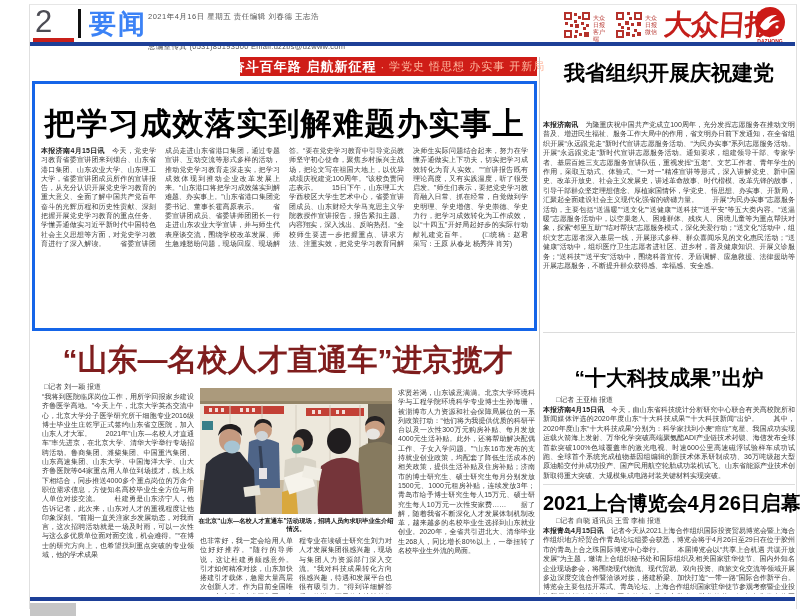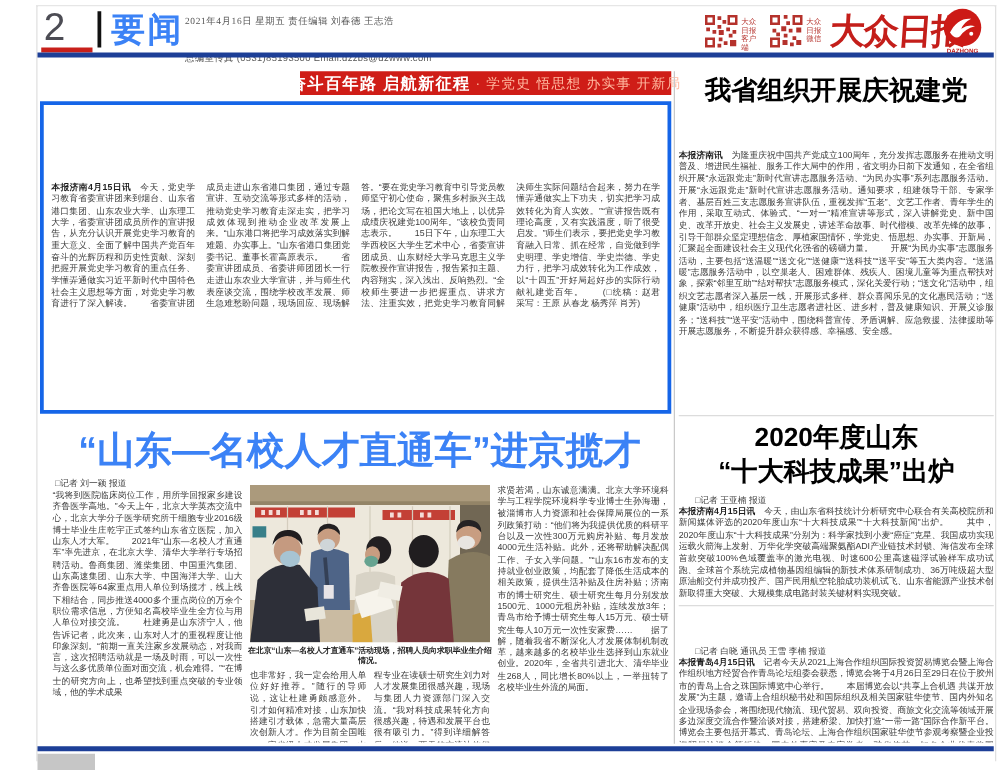--- a/index.html
+++ b/index.html
@@ -6,21 +6,21 @@
   #page{position:relative;width:800px;height:616px;background:#ffffff;overflow:hidden;
         font-family:"Liberation Sans","DejaVu Sans",sans-serif;}
   .abs{position:absolute;}
   .page-frame{left:29px;top:4px;width:766px;height:604px;border-left:1px solid #e0e0e0;
               border-top:1px solid #e6e6e6;border-right:1px solid #e0e0e0;}
   
   .page-num{left:35px;top:4px;font-size:31px;color:#4c4c54;font-weight:400;}
   .page-num-bar{left:33px;top:38px;width:41px;height:4px;background:#c8201a;}
   .head-divider{left:78px;top:9px;width:3px;height:29px;background:#111;}
   .section-name{left:89px;top:6px;font-size:27px;font-weight:900;color:#3b82f6;letter-spacing:2px;}
-  .date-line{left:148px;top:12px;font-size:7.5px;color:#555;letter-spacing:.5px;font-family:Liberation Serif, serif;}
+  .date-line{left:148px;top:12px;font-size:7.5px;color:#555;letter-spacing:.5px;}
   .contact-line{left:148px;top:42px;font-size:7.5px;color:#555;letter-spacing:.3px;}
   .qr{top:11px;width:28px;height:28px;}
   .qr-label{top:15px;width:16px;font-size:6px;line-height:7px;color:#b5322c;text-align:left;}
   .masthead{left:664px;top:6px;font-size:28px;font-weight:900;color:#c41e1a;
             transform:skewX(-4deg);letter-spacing:-1px;}
   .masthead-logo{left:753px;top:6px;width:34px;height:38px;}
   .logo-sub{font-size:5px;color:#c41e1a;text-align:center;width:34px;left:753px;top:38px;font-weight:bold;}
   .blue-rule-top{left:30px;top:42px;width:765px;height:4px;background:#1d3f97;}
   .blue-rule-bottom{left:30px;top:597px;width:765px;height:4px;background:#1d3f97;}
   .scan-block{left:30px;top:603px;width:46px;height:13px;background:#c6c6c6;}
@@ -32,21 +32,21 @@
   
   .lead-box{left:32px;top:81px;width:499px;height:244px;border:3px solid #1565e8;background:#fff;}
   .kicker{left:0;right:0;top:6px;text-align:center;font-size:11px;color:#3f3f3f;letter-spacing:1px;}
   .lead-headline{left:0;right:0;top:19px;text-align:center;font-size:31px;font-weight:900;color:#000;
                  letter-spacing:1px;white-space:nowrap;}
   .lead-body{left:6px;top:62px;width:487px;height:176px;column-count:4;column-gap:9px;
              font-size:7px;line-height:9.3px;color:#3a3a3a;text-align:justify;overflow:hidden;}
   .dl{font-weight:bold;color:#1d1d1d;}
   
   .talent-headline{left:38px;top:340px;width:499px;text-align:center;font-size:30px;font-weight:900;
-                   color:#3b82f6;white-space:nowrap;letter-spacing:0px;}
+                   color:#7f1d1d;white-space:nowrap;letter-spacing:0px;}
   .byline{font-size:7px;color:#444;}
   .talent-byline{left:44px;top:382px;}
   .t-col{font-size:7px;line-height:9.3px;color:#3a3a3a;text-align:justify;overflow:hidden;}
   .t-col1{left:42px;top:392px;width:152px;height:202px;}
   .t-col2{left:200px;top:536px;width:93px;height:58px;}
   .t-col3{left:299px;top:536px;width:93px;height:58px;}
   .t-col4{left:398px;top:388px;width:137px;height:206px;}
   .photo{left:200px;top:388px;width:192px;height:126px;overflow:hidden;}
   .caption{left:197px;top:517px;width:198px;font-size:6.3px;line-height:8px;color:#222;text-align:center;font-weight:bold;}
   
@@ -141,20 +141,21 @@
 
   <div class="abs blue-rule-top"></div>
 
   <div class="abs banner">
     <b>奋斗百年路 启航新征程</b>
     <span class="lite">·</span>
     <span class="lite">学党史 悟思想 办实事 开新局</span>
   </div>
 
   <div class="abs lead-box">
+    <div class="abs lead-headline">把学习成效落实到解难题办实事上</div>
     <div class="abs lead-body">
       <span class="dl">本报济南4月15日讯</span><span>　今天，党史学习教育省委宣讲团来到烟台、山东省港口集团、山东农业大学、山东理工大学，省委宣讲团成员所作的宣讲报告，从充分认识开展党史学习教育的重大意义、全面了解中国共产党百年奋斗的光辉历程和历史性贡献、深刻把握开展党史学习教育的重点任务、学懂弄通做实习近平新时代中国特色社会主义思想等方面，对党史学习教育进行了深入解读。　　省委宣讲团成员走进山东省港口集团，通过专题宣讲、互动交流等形式多样的活动，推动党史学习教育走深走实，把学习成效体现到推动企业改革发展上来。“山东港口将把学习成效落实到解难题、办实事上。”山东省港口集团党委书记、董事长霍高原表示。　　省委宣讲团成员、省委讲师团团长一行走进山东农业大学宣讲，并与师生代表座谈交流，围绕学校改革发展、师生急难愁盼问题，现场回应、现场解答。“要在党史学习教育中引导党员教师坚守初心使命，聚焦乡村振兴主战场，把论文写在祖国大地上，以优异成绩庆祝建党100周年。”该校负责同志表示。　　15日下午，山东理工大学西校区大学生艺术中心，省委宣讲团成员、山东财经大学马克思主义学院教授作宣讲报告，报告紧扣主题、内容翔实，深入浅出、反响热烈。“全校师生要进一步把握重点、讲求方法、注重实效，把党史学习教育同解决师生实际问题结合起来，努力在学懂弄通做实上下功夫，切实把学习成效转化为育人实效。”“宣讲报告既有理论高度，又有实践温度，听了很受启发。”师生们表示，要把党史学习教育融入日常、抓在经常，自觉做到学史明理、学史增信、学史崇德、学史力行，把学习成效转化为工作成效，以“十四五”开好局起好步的实际行动献礼建党百年。　　(□统稿：赵君　采写：王原 从春龙 杨秀萍 肖芳)</span>
     </div>
   </div>
 
   <div class="abs talent-headline">“山东—名校人才直通车”进京揽才</div>
   <div class="abs byline talent-byline">□记者 刘一颖 报道</div>
   <div class="abs t-col t-col1">“我将到医院临床岗位工作，用所学回报家乡建设齐鲁医学高地。”今天上午，北京大学英杰交流中心，北京大学分子医学研究所干细胞专业2016级博士毕业生庄乾宇正式签约山东省立医院，加入山东人才大军。　　2021年“山东—名校人才直通车”率先进京，在北京大学、清华大学举行专场招聘活动。鲁商集团、潍柴集团、中国重汽集团、山东高速集团、山东大学、中国海洋大学、山大齐鲁医院等64家重点用人单位到场揽才，线上线下相结合，同步推送4000多个重点岗位的万余个职位需求信息，方便知名高校毕业生全方位与用人单位对接交流。　　杜建勇是山东济宁人，他告诉记者，此次来，山东对人才的重视程度让他印象深刻。“前期一直关注家乡发展动态，对我而言，这次招聘活动就是一场及时雨，可以一次性与这么多优质单位面对面交流，机会难得。”“在博士的研究方向上，也希望找到重点突破的专业领域，他的学术成果</div>
 
   <div class="abs photo">
@@ -227,29 +228,29 @@
 
   <div class="abs v-divider"></div>
 
   <div class="abs r-head" style="top:60px;">我省组织开展庆祝建党</div>
   <div class="abs r-body" style="top:120px;height:208px;">
     <span class="dl">本报济南讯</span><span>　为隆重庆祝中国共产党成立100周年，充分发挥志愿服务在推动文明普及、增进民生福祉、服务工作大局中的作用，省文明办日前下发通知，在全省组织开展“永远跟党走”新时代宣讲志愿服务活动、“为民办实事”系列志愿服务活动。　　开展“永远跟党走”新时代宣讲志愿服务活动。通知要求，组建领导干部、专家学者、基层百姓三支志愿服务宣讲队伍，重视发挥“五老”、文艺工作者、青年学生的作用，采取互动式、体验式、“一对一”精准宣讲等形式，深入讲解党史、新中国史、改革开放史、社会主义发展史，讲述革命故事、时代楷模、改革先锋的故事，引导干部群众坚定理想信念、厚植家国情怀，学党史、悟思想、办实事、开新局，汇聚起全面建设社会主义现代化强省的磅礴力量。　　开展“为民办实事”志愿服务活动，主要包括“送温暖”“送文化”“送健康”“送科技”“送平安”等五大类内容。“送温暖”志愿服务活动中，以空巢老人、困难群体、残疾人、困境儿童等为重点帮扶对象，探索“邻里互助”“结对帮扶”志愿服务模式，深化关爱行动；“送文化”活动中，组织文艺志愿者深入基层一线，开展形式多样、群众喜闻乐见的文化惠民活动；“送健康”活动中，组织医疗卫生志愿者进社区、进乡村，普及健康知识、开展义诊服务；“送科技”“送平安”活动中，围绕科普宣传、矛盾调解、应急救援、法律援助等开展志愿服务，不断提升群众获得感、幸福感、安全感。</span>
   </div>
 
   <div class="abs h-divider" style="top:332px;"></div>
 
-  <div class="abs r-head" style="top:338px;">2020年度山东</div>
   <div class="abs r-head" style="top:365px;">“十大科技成果”出炉</div>
   <div class="abs r-byline" style="top:395px;">□记者 王亚楠 报道</div>
   <div class="abs r-body" style="top:405px;height:74px;">
     <span class="dl">本报济南4月15日讯</span><span>　今天，由山东省科技统计分析研究中心联合有关高校院所和新闻媒体评选的2020年度山东“十大科技成果”“十大科技新闻”出炉。　　其中，2020年度山东“十大科技成果”分别为：科学家找到小麦“癌症”克星、我国成功实现运载火箭海上发射、万华化学突破高端聚氨酯ADI产业链技术封锁、海信发布全球首款突破100%色域覆盖率的激光电视、时速600公里高速磁浮试验样车成功试跑、全球首个系统完成植物基因组编辑的新技术体系研制成功、36万吨级超大型原油船交付并成功投产、国产民用航空轮胎成功装机试飞、山东省能源产业技术创新取得重大突破、大规模集成电路封装关键材料实现突破。</span>
   </div>
 
   <div class="abs h-divider" style="top:484px;"></div>
 
+  <div class="abs r-head" style="top:490px;font-size:20px;">2021上合博览会4月26日启幕</div>
   <div class="abs r-byline" style="top:516px;">□记者 白晓 通讯员 王雪 李楠 报道</div>
   <div class="abs r-body" style="top:526px;height:68px;">
     <span class="dl">本报青岛4月15日讯</span><span>　记者今天从2021上海合作组织国际投资贸易博览会暨上海合作组织地方经贸合作青岛论坛组委会获悉，博览会将于4月26日至29日在位于胶州市的青岛上合之珠国际博览中心举行。　　本届博览会以“共享上合机遇 共谋开放发展”为主题，邀请上合组织秘书处和国际组织及相关国家驻华使节、国内外知名企业现场参会，将围绕现代物流、现代贸易、双向投资、商旅文化交流等领域开展多边深度交流合作暨洽谈对接，搭建桥梁、加快打造“一带一路”国际合作新平台。　　博览会主要包括开幕式、青岛论坛、上海合作组织国家驻华使节参观考察暨企业投资贸易洽谈会等板块，国内外嘉宾及专家学者、驻华使节、知名企业代表将围绕“城市和园区在上合组织经贸合作中的作用和机遇”“后疫情时代上合组织经贸合作推进模式创新”“RCEP规……</span>
   </div>
 
   <div class="abs blue-rule-bottom"></div>
   <div class="abs scan-block"></div>
 </div>
 
 </body></html>

